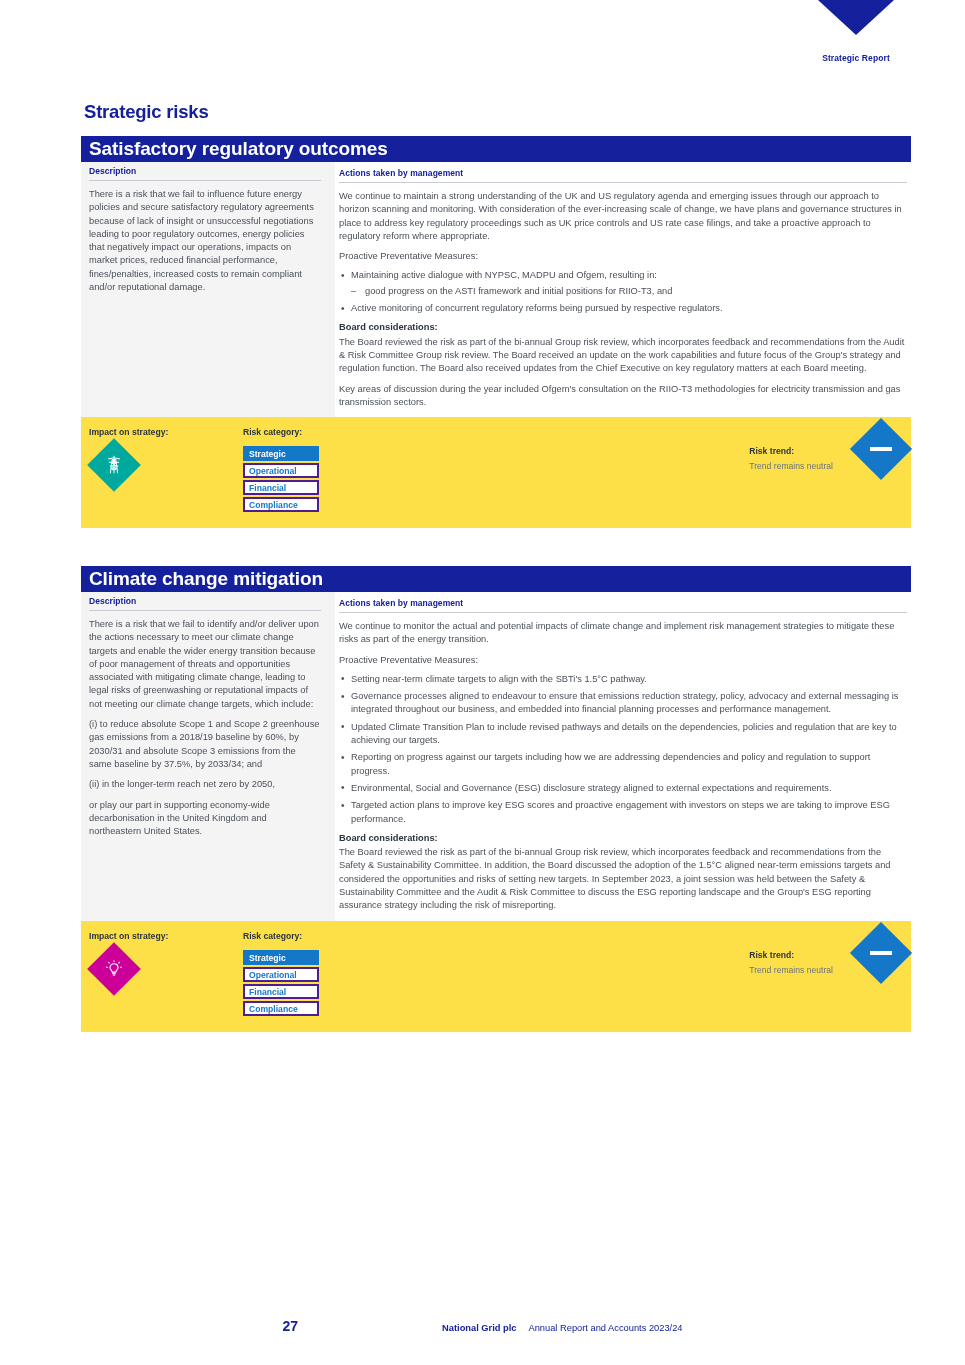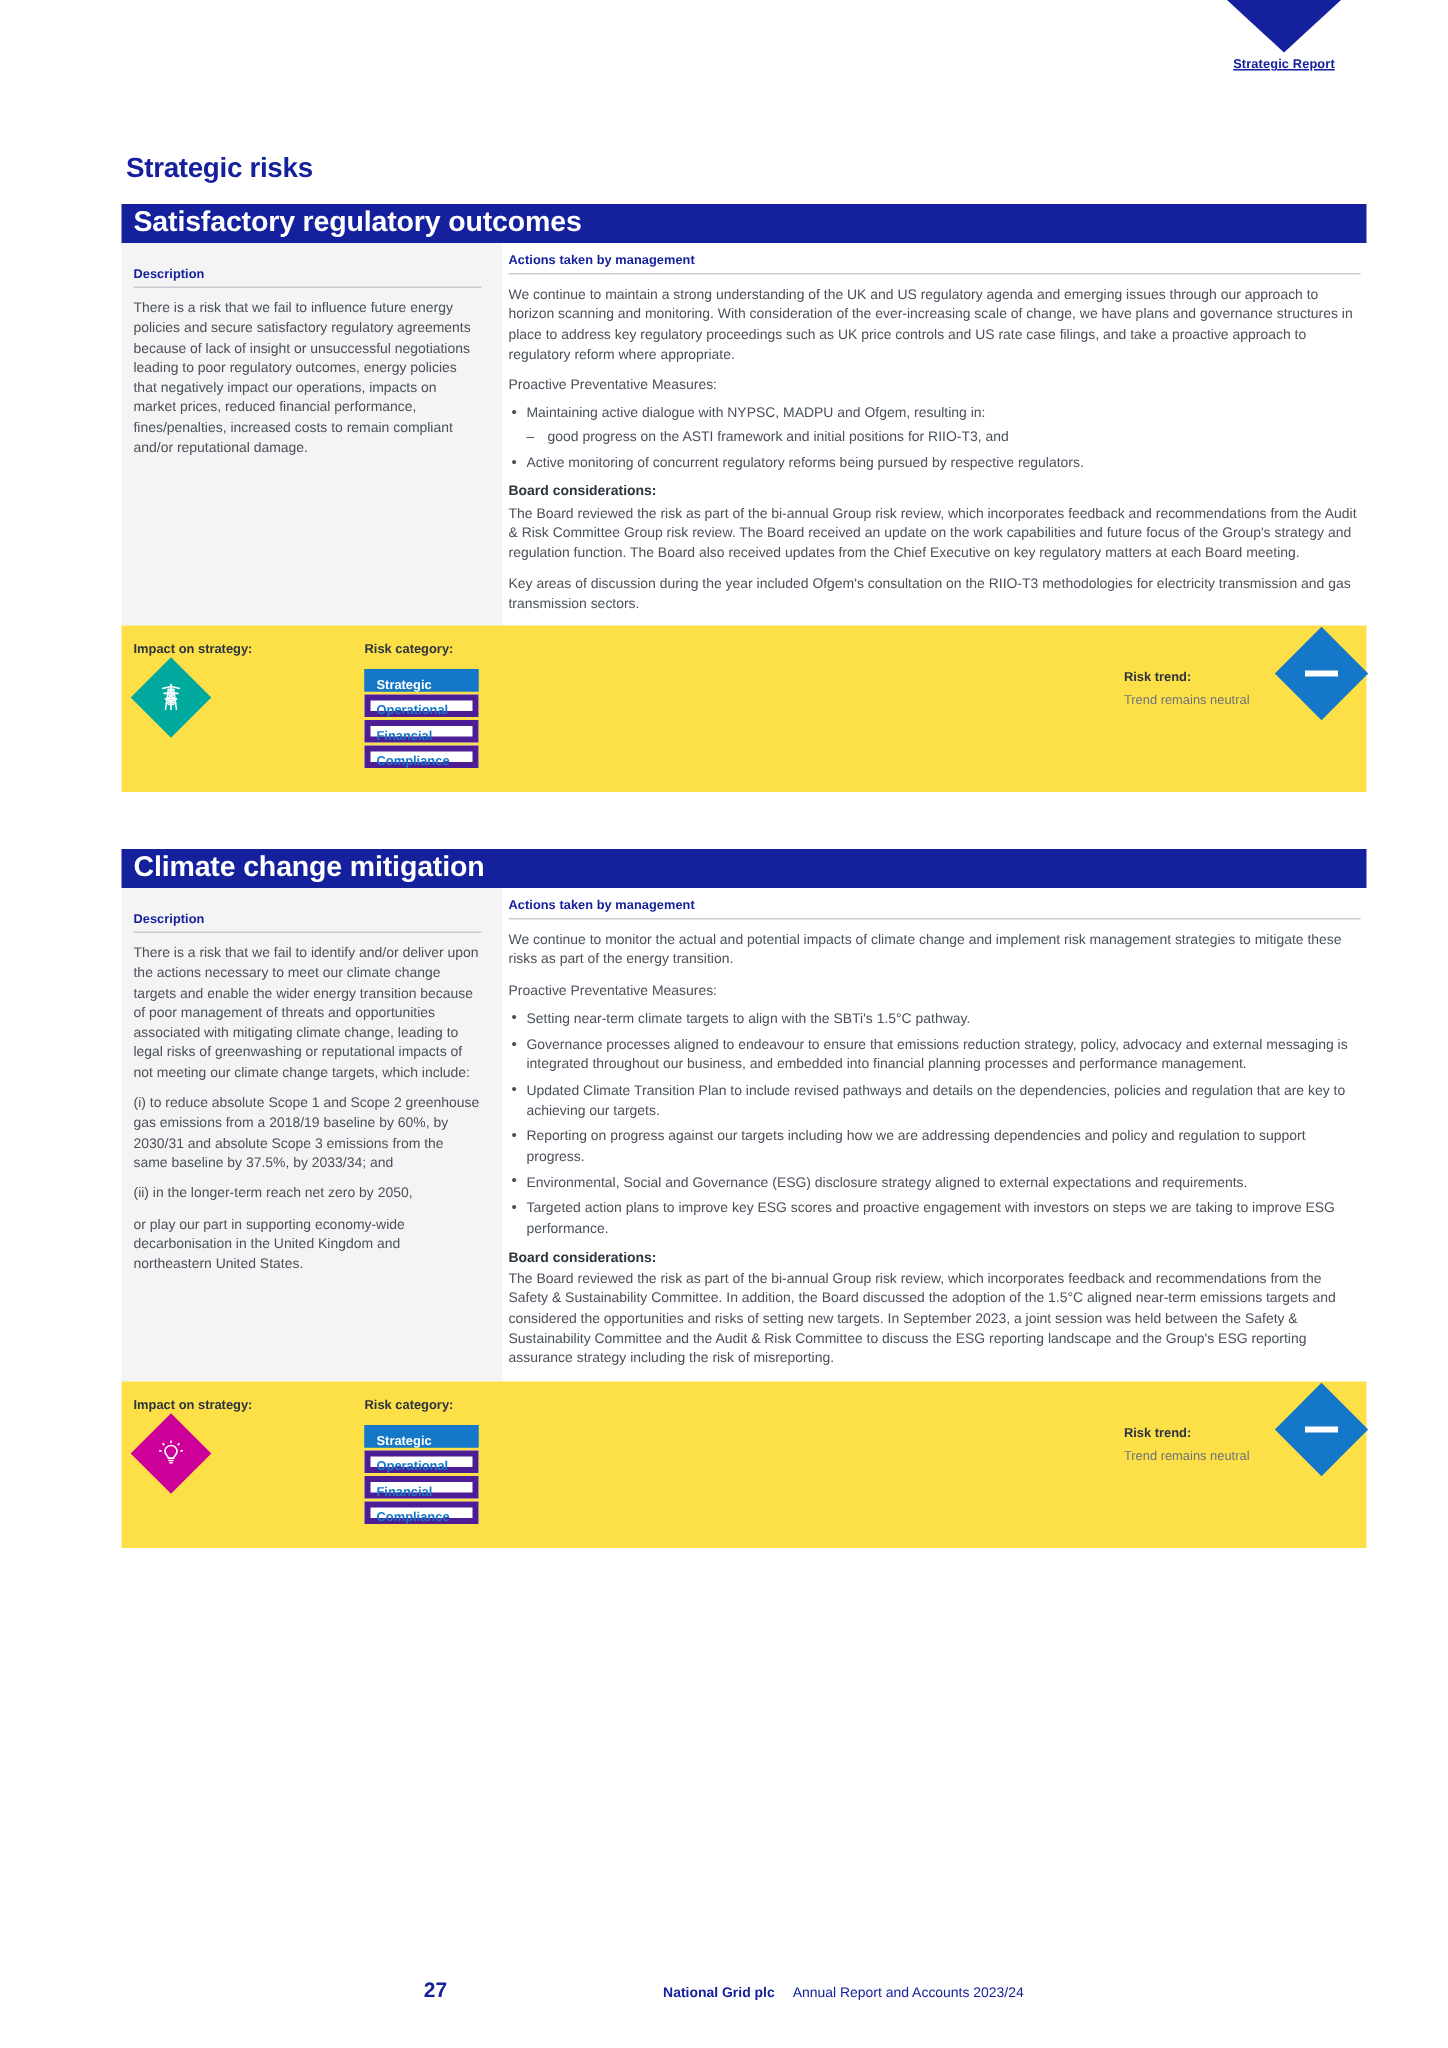--- a/index.html
+++ b/index.html
@@ -26,27 +26,26 @@
   }
   .tab-triangle {
     width: 0;
     height: 0;
     margin: 0 auto;
     border-left: 38px solid transparent;
     border-right: 38px solid transparent;
     border-top: 35px solid #15219c;
   }
   .tab-label {
-    margin-top: 2px;
+    margin-top: 18px;
     font-size: 8.5px;
     font-weight: bold;
     color: #15219c;
     white-space: nowrap;
     letter-spacing: .1px;
-    text-decoration: underline;
   }
 
   
   .page-heading {
     position: absolute;
     top: 101px;
     left: 84px;
     font-size: 18.5px;
     font-weight: bold;
     color: #15219c;
@@ -78,21 +77,21 @@
   }
 
   .risk-body {
     display: flex;
     background: #ffffff;
   }
   .col-desc {
     width: 254px;
     background: #f4f4f5;
     box-sizing: border-box;
-    padding: 15px 14px 8px 8px;
+    padding: 4px 14px 8px 8px;
   }
   .col-actions {
     flex: 1;
     background: #ffffff;
     box-sizing: border-box;
     padding: 6px 4px 8px 4px;
   }
 
   .col-head {
     font-size: 8.5px;
@@ -236,21 +235,21 @@
 
   
   .cat-list { width: 76px; }
   .cat-chip {
     box-sizing: border-box;
     height: 15px;
     line-height: 13px;
     padding: 0 4px;
     font-size: 8.6px;
     font-weight: bold;
-    border: 4px solid #4c1d95;
+    border: 2px solid #4c1d95;
     color: #1477c8;
     background: #ffffff;
     margin-bottom: 2px;
   }
   .cat-chip.active {
     background: #1477c8;
     border-color: #1477c8;
     color: #ffffff;
   }
 

